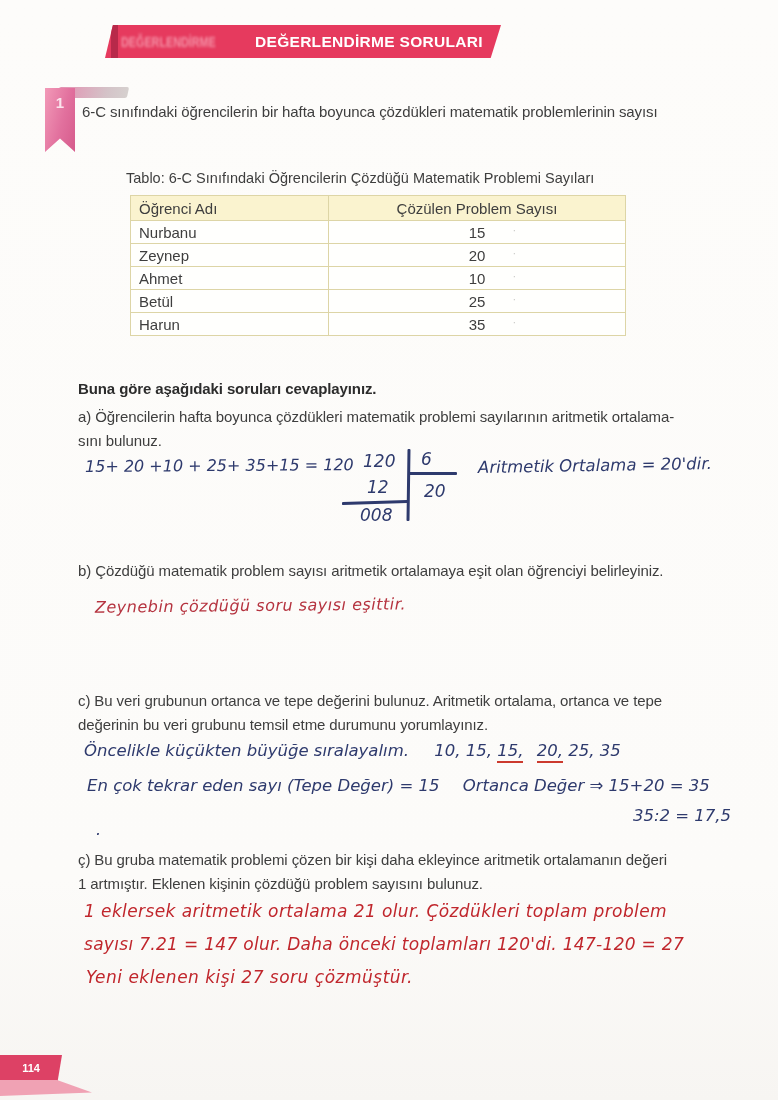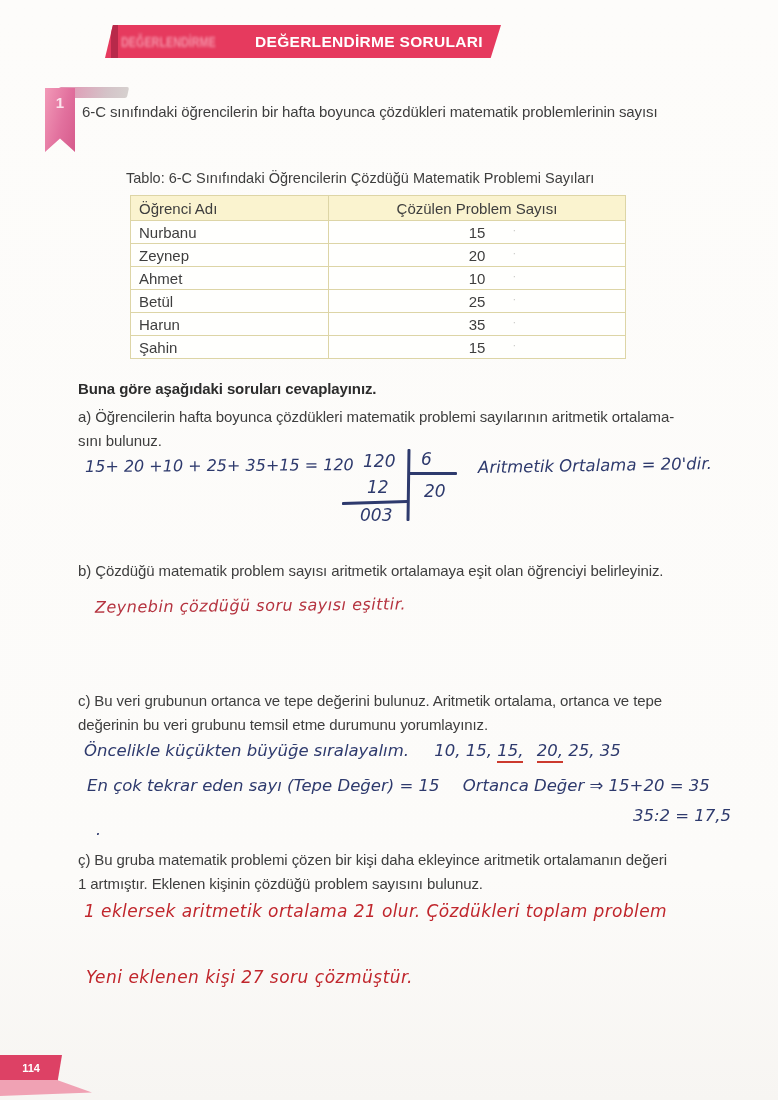--- a/index.html
+++ b/index.html
@@ -136,43 +136,39 @@
       <td class="val">10</td>
     </tr>
     <tr>
       <td>Betül</td>
       <td class="val">25</td>
     </tr>
     <tr>
       <td>Harun</td>
       <td class="val">35</td>
     </tr>
-    <tr>
-      <td>Şahin</td>
-      <td class="val">15</td>
-    </tr>
   </tbody>
     </table>
 
   <div class="pline bold" style="left:78px;top:377px;">Buna göre aşağıdaki soruları cevaplayınız.</div>
 
   <div class="pline" style="left:78px;top:405px;">a) Öğrencilerin hafta boyunca çözdükleri matematik problemi sayılarının aritmetik ortalama-</div>
   <div class="pline" style="left:78px;top:429px;">sını bulunuz.</div>
 
   <div class="hw blue" style="left:85px;top:456px;font-size:16px;transform:rotate(-.4deg);">15+ 20 +10 + 25+ 35+15 = 120</div>
 
   <div>
     <div class="hw blue" style="left:363px;top:451px;font-size:17px;">120</div>
     <div class="hw blue" style="left:421px;top:449px;font-size:17px;">6</div>
     <div class="hwline" style="left:407px;top:449px;width:2.5px;height:72px;transform:rotate(.8deg);"></div>
     <div class="hwline" style="left:409px;top:472px;width:48px;height:2.5px;"></div>
     <div class="hw blue" style="left:367px;top:477px;font-size:17px;">12</div>
     <div class="hw blue" style="left:424px;top:481px;font-size:17px;">20</div>
     <div class="hwline" style="left:342px;top:501px;width:66px;height:2.5px;transform:rotate(-2deg);"></div>
-    <div class="hw blue" style="left:360px;top:505px;font-size:17px;">003</div>
+    <div class="hw blue" style="left:360px;top:505px;font-size:17px;">008</div>
   </div>
 
   <div class="hw blue" style="left:478px;top:456px;font-size:16.5px;transform:rotate(-1deg);">Aritmetik Ortalama = 20'dir.</div>
 
   <div class="pline" style="left:78px;top:559px;">b) Çözdüğü matematik problem sayısı aritmetik ortalamaya eşit olan öğrenciyi belirleyiniz.</div>
   <div class="hw red" style="left:95px;top:596px;font-size:16px;transform:rotate(-.6deg);letter-spacing:.5px;">Zeynebin çözdüğü soru sayısı eşittir.</div>
 
   <div class="pline" style="left:78px;top:689px;">c) Bu veri grubunun ortanca ve tepe değerini bulunuz. Aritmetik ortalama, ortanca ve tepe</div>
   <div class="pline" style="left:78px;top:713px;">değerinin bu veri grubunu temsil etme durumunu yorumlayınız.</div>
 
@@ -187,20 +183,21 @@
     <span>En çok tekrar eden sayı (Tepe Değer) = 15</span>
     <span style="margin-left:18px;">Ortanca Değer ⇒ 15+20 = 35</span>
   </div>
   <div class="hw blue" style="left:633px;top:806px;font-size:16.5px;">35:2 = 17,5</div>
   <div class="hw blue" style="left:96px;top:820px;font-size:16px;">.</div>
 
   <div class="pline" style="left:78px;top:848px;">ç) Bu gruba matematik problemi çözen bir kişi daha ekleyince aritmetik ortalamanın değeri</div>
   <div class="pline" style="left:78px;top:872px;">1 artmıştır. Eklenen kişinin çözdüğü problem sayısını bulunuz.</div>
 
   <div class="hw red2" style="left:84px;top:901px;font-size:17px;letter-spacing:.4px;">1 eklersek aritmetik ortalama 21 olur. Çözdükleri toplam problem</div>
+  <div class="hw red2" style="left:84px;top:934px;font-size:17px;letter-spacing:.3px;">sayısı 7.21 = 147 olur. Daha önceki toplamları 120'di. 147-120 = 27</div>
   <div class="hw red2" style="left:86px;top:967px;font-size:17px;letter-spacing:.5px;">Yeni eklenen kişi 27 soru çözmüştür.</div>
 
   <div class="page-band">
     <span>114</span>
   </div>
   <div class="page-fold"></div>
 
 </div>
 
 </body></html>

